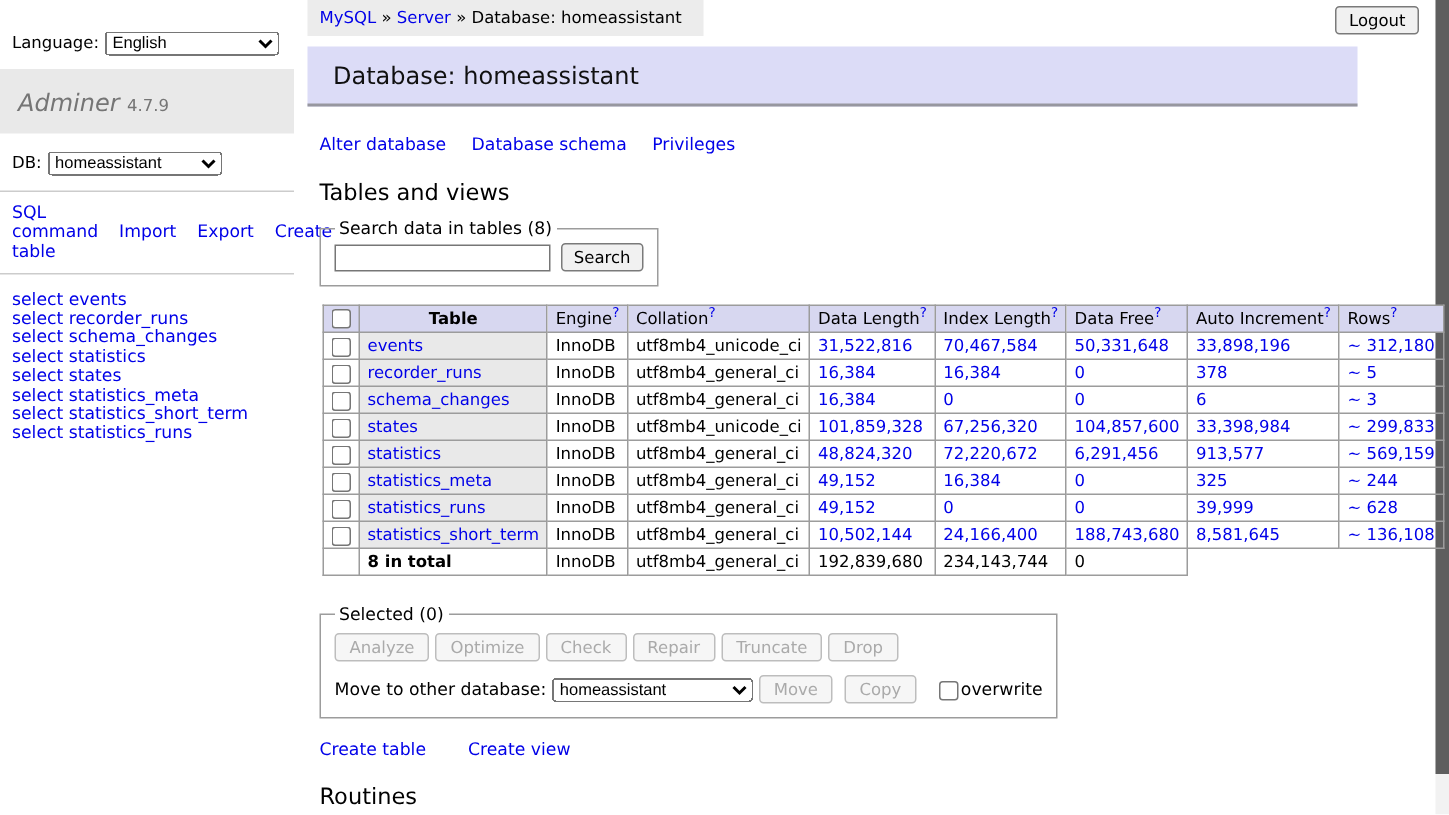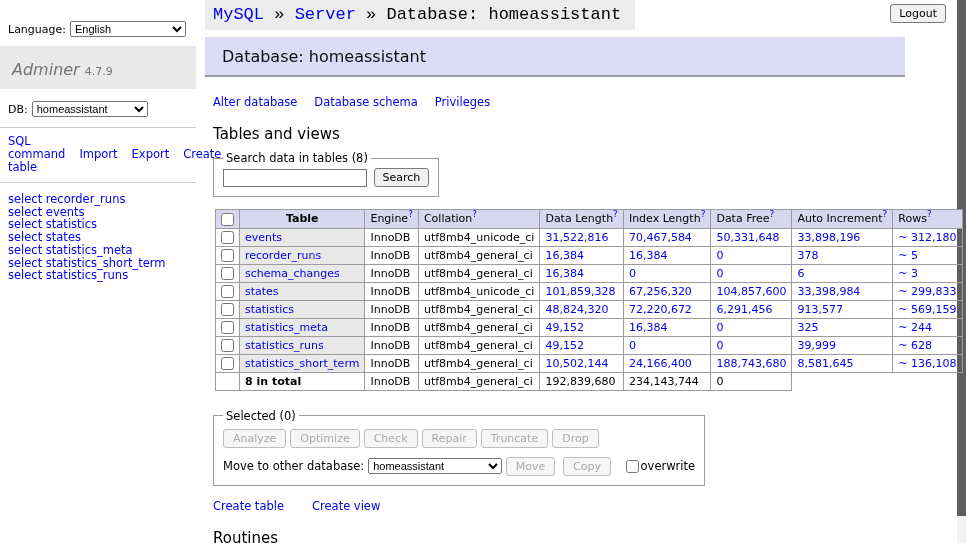--- a/index.html
+++ b/index.html
@@ -32,21 +32,21 @@
   .db-row { padding:12px 0 10px 8px; }
   .db-row select { width:116px; font-size:11px; margin-left:4px; }
   .side-links { margin:0; border-top:1px solid #ccc; border-bottom:1px solid #ccc;
     padding:7px 8px 8px; line-height:13px; width:196px; font-size:11.5px; }
   .side-links a { margin-right:14px; }
   .table-links { margin:10px 0 0; padding:0 8px; font-size:11.5px; }
   .table-links a { display:block; line-height:12.7px; }
 
   
   .main { position:absolute; left:205px; top:0; width:700px; }
-  .breadcrumb { display:inline-block; background:#ececec; padding:5px 14px 6px 8px; font-size:17px;font-family:Liberation Mono, monospace; }
+  .breadcrumb { display:inline-block; background:#ececec; padding:5px 14px 6px 8px; font-size:11px; }
   h2.title { margin:7px 0 0; background:#dcdcf7; border-bottom:2px solid #97979f;
     padding:10px 0 9px 17px; font-size:16px; font-weight:normal; color:#101010; }
   .links-row { margin:18px 0 0 8px; font-size:11.5px; }
   .links-row a { margin-right:17px; }
   h3.sub { font-weight:normal; font-size:15px; margin:16px 0 0 8px; color:#000; }
 
   fieldset { border:1px solid #9c9c9c; margin:8px 0 0 8px; padding:3px 9px 9px;
     display:inline-block; }
   fieldset legend { font-size:11.5px; padding:0 3px; }
   .search-fs input[type=text] { width:144px; height:18px; border:1px solid #767676;
@@ -97,22 +97,23 @@
     <span>Language:</span><select><option>English</option></select>
   </div>
   <h1 class="brand">
     <span class="brand-name">Adminer</span><span class="brand-ver">4.7.9</span>
   </h1>
   <div class="db-row">
     <span>DB:</span><select><option>homeassistant</option></select>
   </div>
   <p class="side-links"><a>SQL command</a><a>Import</a><a>Export</a><a>Create table</a></p>
   <p class="table-links">
+      <a>select events</a>
       <a>select recorder_runs</a>
-      <a>select events</a>
+      <a>select schema_changes</a>
       <a>select statistics</a>
       <a>select states</a>
       <a>select statistics_meta</a>
       <a>select statistics_short_term</a>
       <a>select statistics_runs</a>
     </p>
 </div>
 
 <div class="main">
   <div class="breadcrumb" id="breadcrumb"><a>MySQL</a> » <a>Server</a> » <span>Database: homeassistant</span></div>

